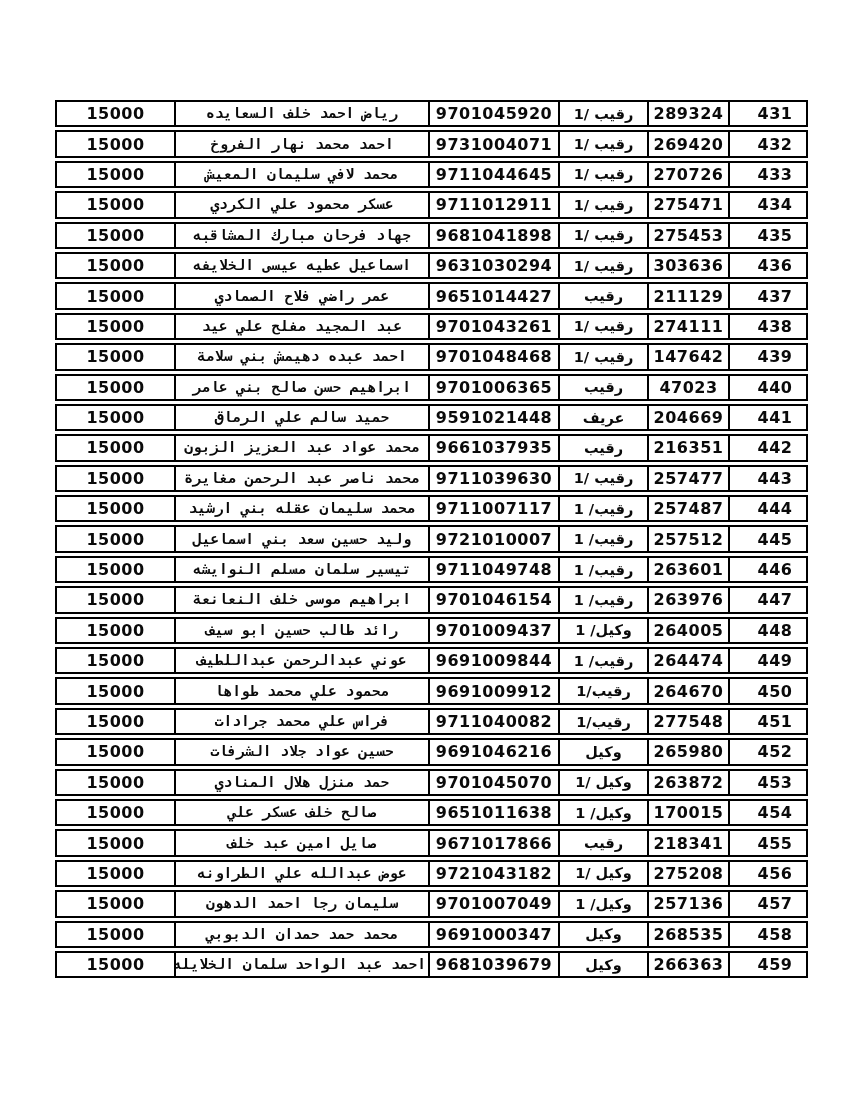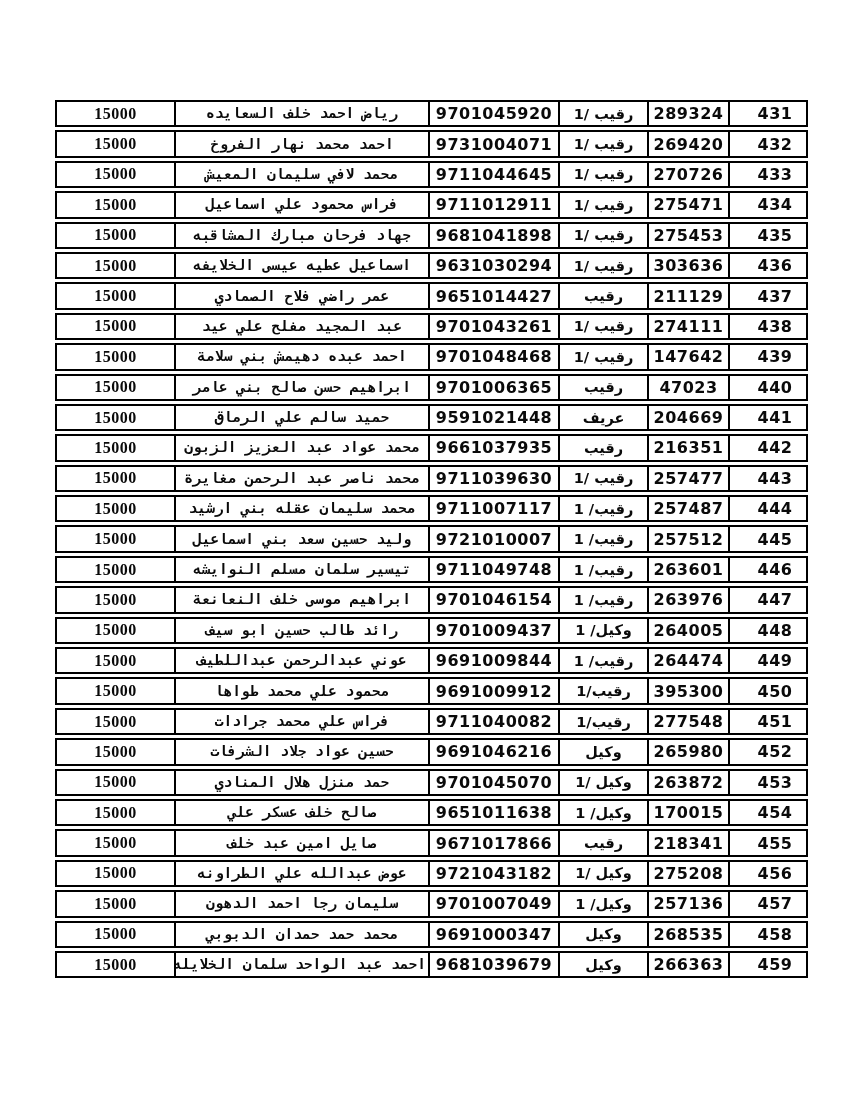--- a/index.html
+++ b/index.html
@@ -40,21 +40,21 @@
   }
   table.roster td:first-child {
     border-right: 2px solid #000;
     padding-left: 16px;
   }
   .col-serial  { font-size: 16px; letter-spacing: 0.5px; }
   .col-file    { font-size: 16px; letter-spacing: 0.5px; }
   .col-rank    { font-size: 14.5px; }
   .col-svcnum  { font-size: 16px; letter-spacing: 0.5px; margin-left: 28px; }
   .col-name    { font-size: 14.5px; font-family: Liberation Mono, monospace; }
-  .col-amount  { font-size: 16px; letter-spacing: 0.5px; font-family: Liberation Serif, serif; }
+  .col-amount  { font-size: 16px; letter-spacing: 0.5px; }
 </style>
 </head>
 <body>
 
 <div class="page">
   <table class="roster" dir="rtl">
     <colgroup>
       <col style="width:80px">
       <col style="width:81px">
       <col style="width:89px">
@@ -88,21 +88,21 @@
       <td class="col-svcnum">9711044645</td>
       <td class="col-name">محمد لافي سليمان المعيش</td>
       <td class="col-amount">15000</td>
     </tr>
 
     <tr>
       <td class="col-serial">434</td>
       <td class="col-file">275471</td>
       <td class="col-rank">رقيب /1</td>
       <td class="col-svcnum">9711012911</td>
-      <td class="col-name">فراس محمود علي اسماعيل</td>
+      <td class="col-name">عسكر محمود علي الكردي</td>
       <td class="col-amount">15000</td>
     </tr>
 
     <tr>
       <td class="col-serial">435</td>
       <td class="col-file">275453</td>
       <td class="col-rank">رقيب /1</td>
       <td class="col-svcnum">9681041898</td>
       <td class="col-name">جهاد فرحان مبارك المشاقبه</td>
       <td class="col-amount">15000</td>
@@ -229,21 +229,21 @@
       <td class="col-serial">449</td>
       <td class="col-file">264474</td>
       <td class="col-rank">رقيب/ 1</td>
       <td class="col-svcnum">9691009844</td>
       <td class="col-name">عوني عبدالرحمن عبداللطيف</td>
       <td class="col-amount">15000</td>
     </tr>
 
     <tr>
       <td class="col-serial">450</td>
-      <td class="col-file">395300</td>
+      <td class="col-file">264670</td>
       <td class="col-rank">رقيب/1</td>
       <td class="col-svcnum">9691009912</td>
       <td class="col-name">محمود علي محمد طواها</td>
       <td class="col-amount">15000</td>
     </tr>
 
     <tr>
       <td class="col-serial">451</td>
       <td class="col-file">277548</td>
       <td class="col-rank">رقيب/1</td>

